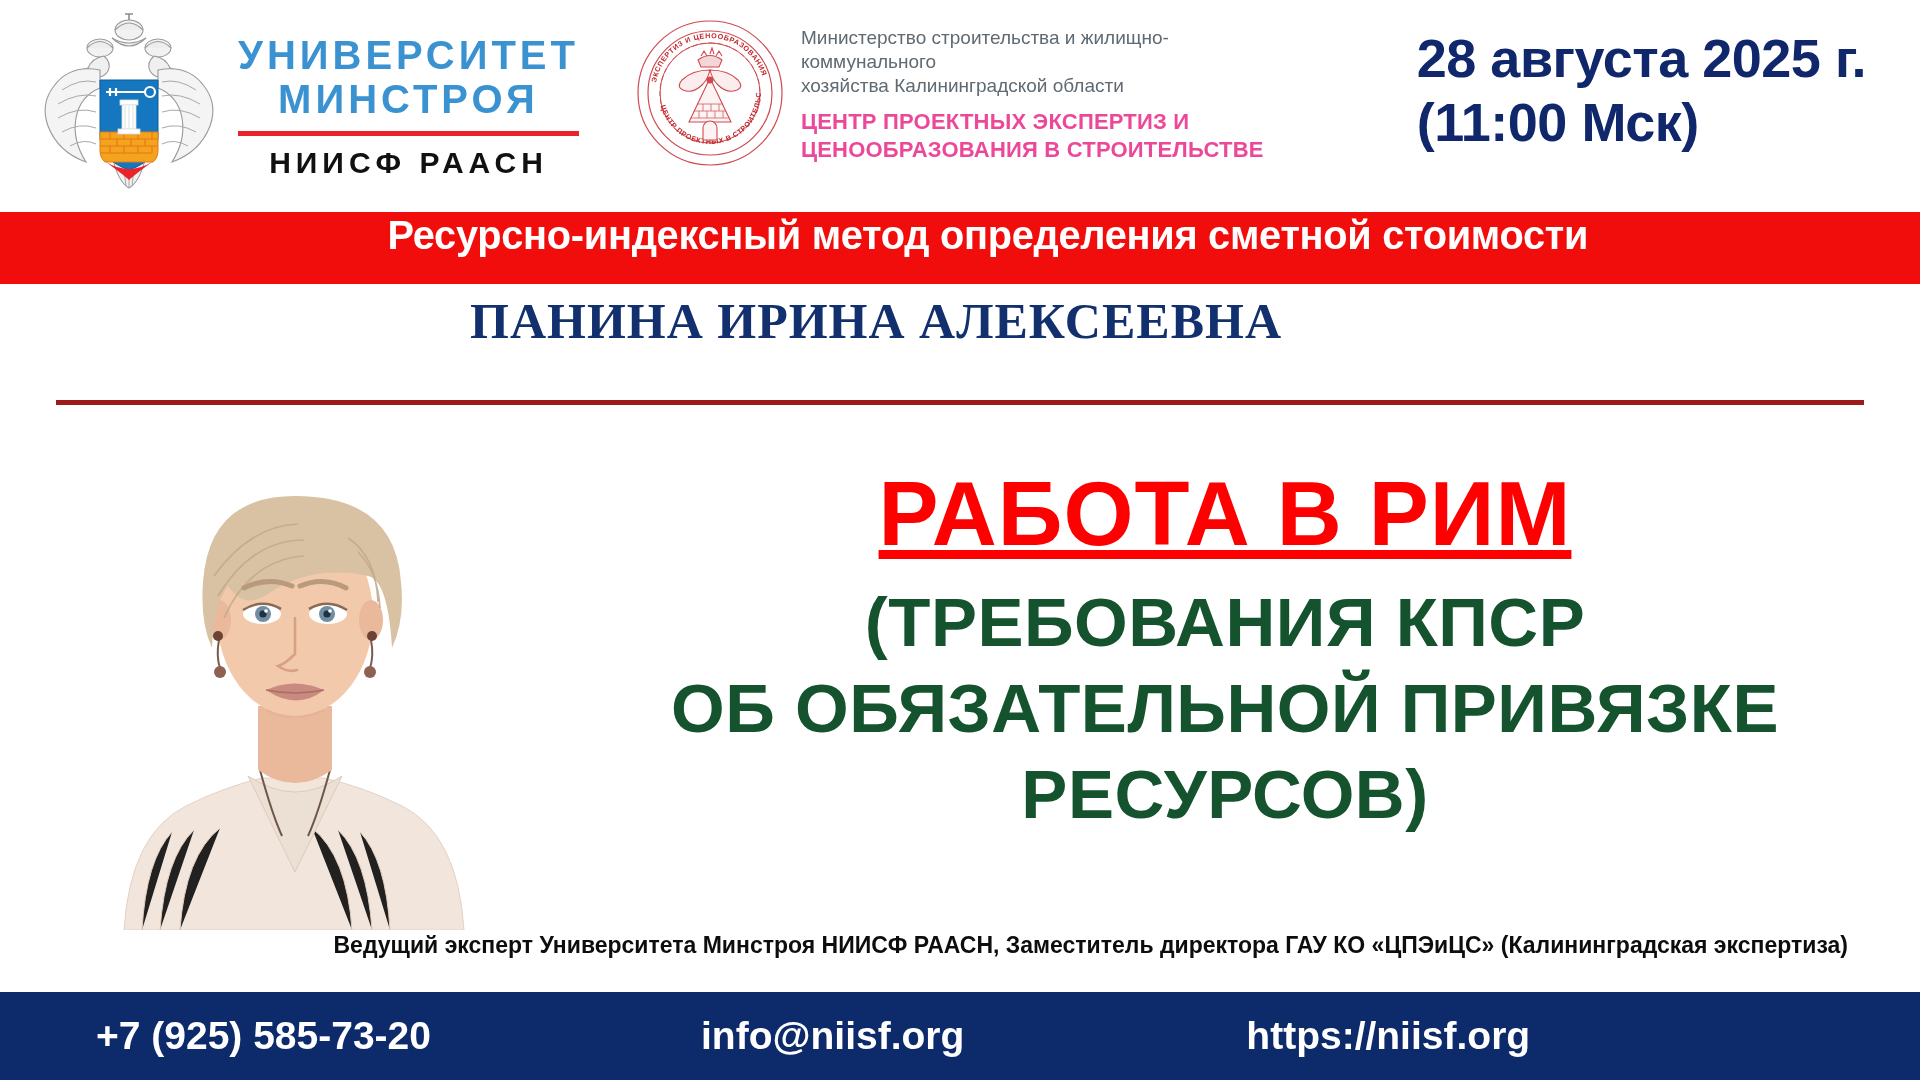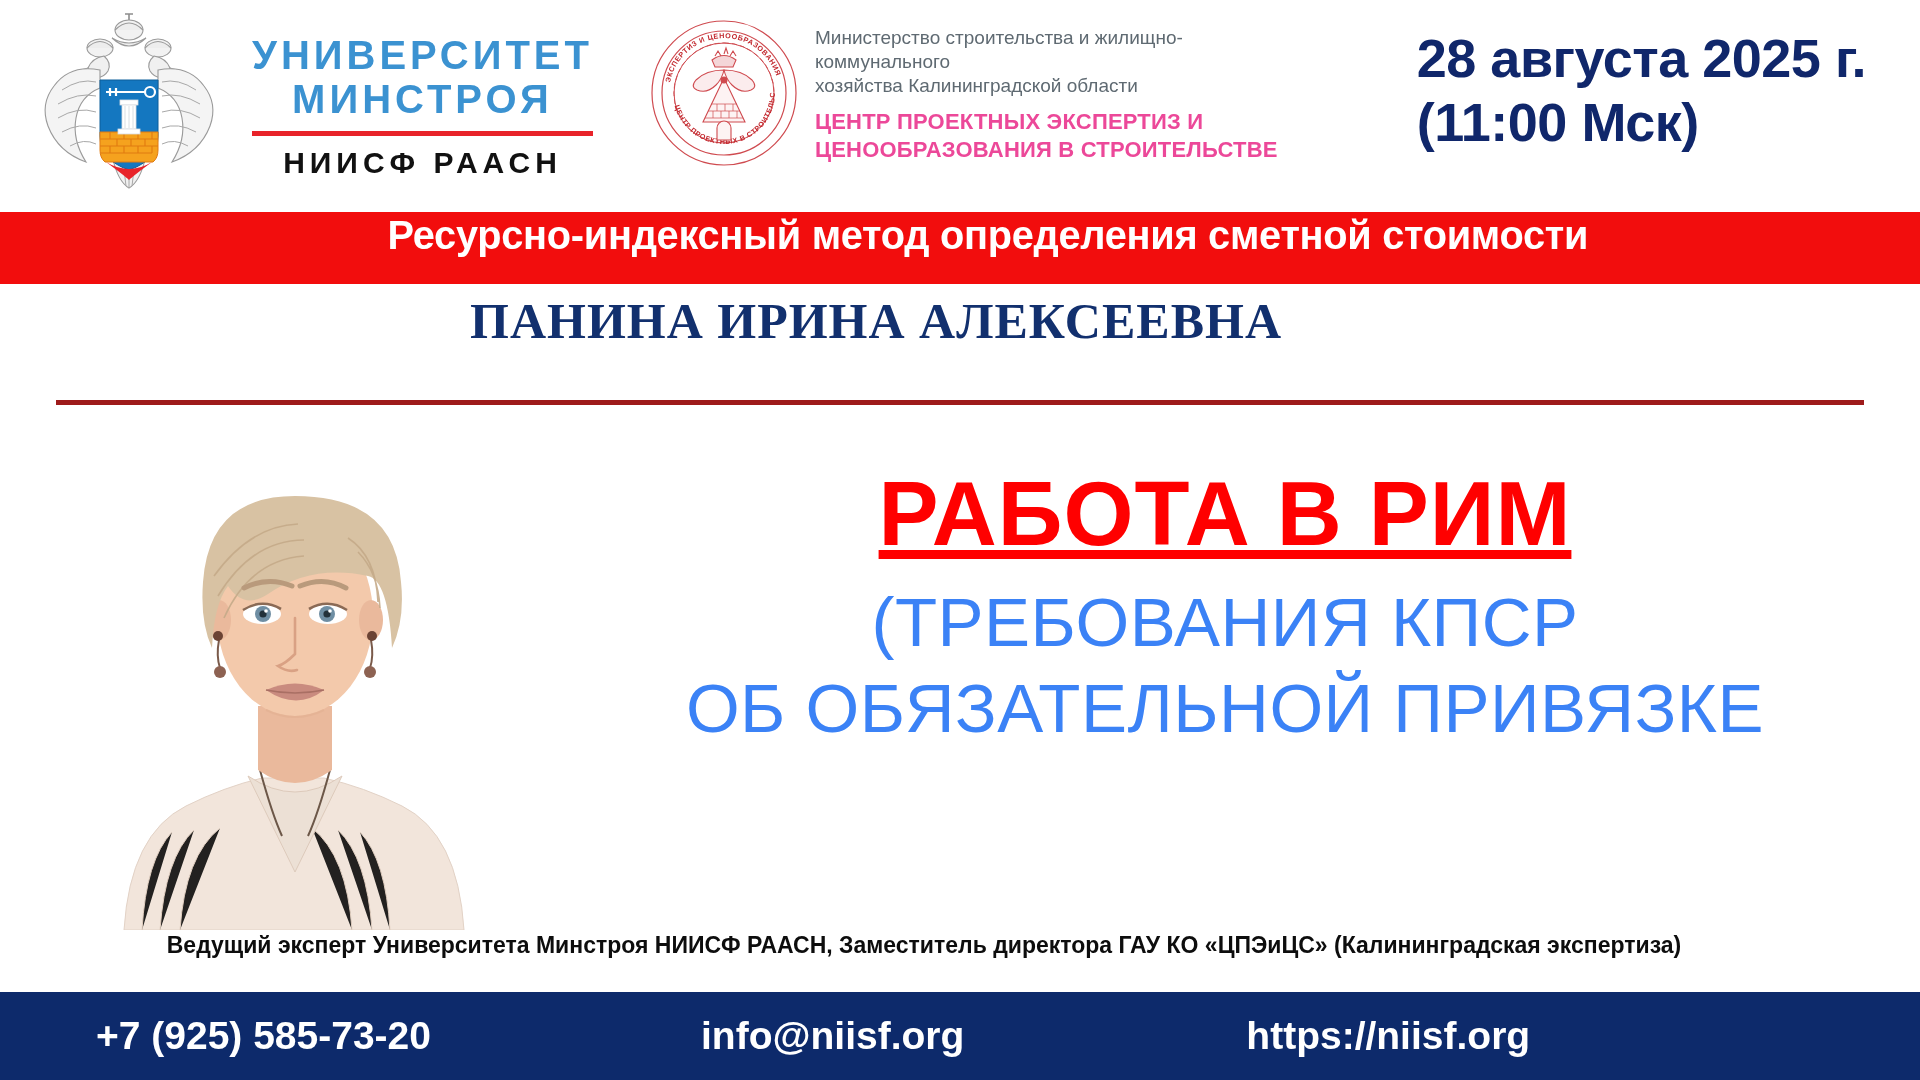--- a/index.html
+++ b/index.html
@@ -44,21 +44,21 @@
   }
   .eagle-wrap {
     width: 190px;
     height: 190px;
     position: relative;
     flex: none;
   }
   .eagle-wrap svg { display: block; width: 100%; height: 100%; }
 
   .brand-left-text {
-    margin-left: 28px;
+    margin-left: 14px;
     padding-top: 6px;
   }
   .brand-line1, .brand-line2 {
     color: #3b92d1;
     font-size: 40px;
     font-weight: 700;
     letter-spacing: 4px;
     line-height: 44px;
     text-align: center;
     white-space: nowrap;
@@ -192,36 +192,36 @@
   .title-red {
     color: #ff0000;
     font-size: 90px;
     font-weight: 700;
     line-height: 104px;
     letter-spacing: 1px;
     white-space: nowrap;
     text-decoration: underline;
   }
   .title-blue {
-    color: #3b82f6;
+    color: #14532d;
     font-size: 69px;
-    font-weight: 400;
+    font-weight: 700;
     line-height: 86px;
     letter-spacing: 0.5px;
     margin-top: 14px;
   }
   .title-blue div { white-space: nowrap; }
 
   
   .caption {
     position: absolute;
     left: 0;
     top: 932px;
     width: 1848px;
-    text-align: center;
+    text-align: right;
     color: #0d0d0d;
     font-size: 23px;
     font-weight: 700;
     white-space: nowrap;
   }
 
   
   .footer {
     position: absolute;
     left: 0;
@@ -440,20 +440,21 @@
       <circle cx="130" cy="252" r="6" fill="#8d6252"></circle>
       <circle cx="280" cy="252" r="6" fill="#8d6252"></circle>
     </svg>
   </div>
 
   <div class="main-title">
     <div class="title-red">РАБОТА В РИМ</div>
     <div class="title-blue">
       <div>(ТРЕБОВАНИЯ КПСР</div>
       <div>ОБ ОБЯЗАТЕЛЬНОЙ ПРИВЯЗКЕ</div>
+      <div>РЕСУРСОВ)</div>
     </div>
   </div>
 
   <div class="caption">Ведущий эксперт Университета Минстроя НИИСФ РААСН, Заместитель директора ГАУ КО «ЦПЭиЦС» (Калининградская экспертиза)</div>
 
   <div class="footer">
     <div class="footer-item foot-phone">+7 (925) 585-73-20</div>
     <div class="footer-item foot-email">info@niisf.org</div>
     <div class="footer-item foot-site">https://niisf.org</div>
   </div>

